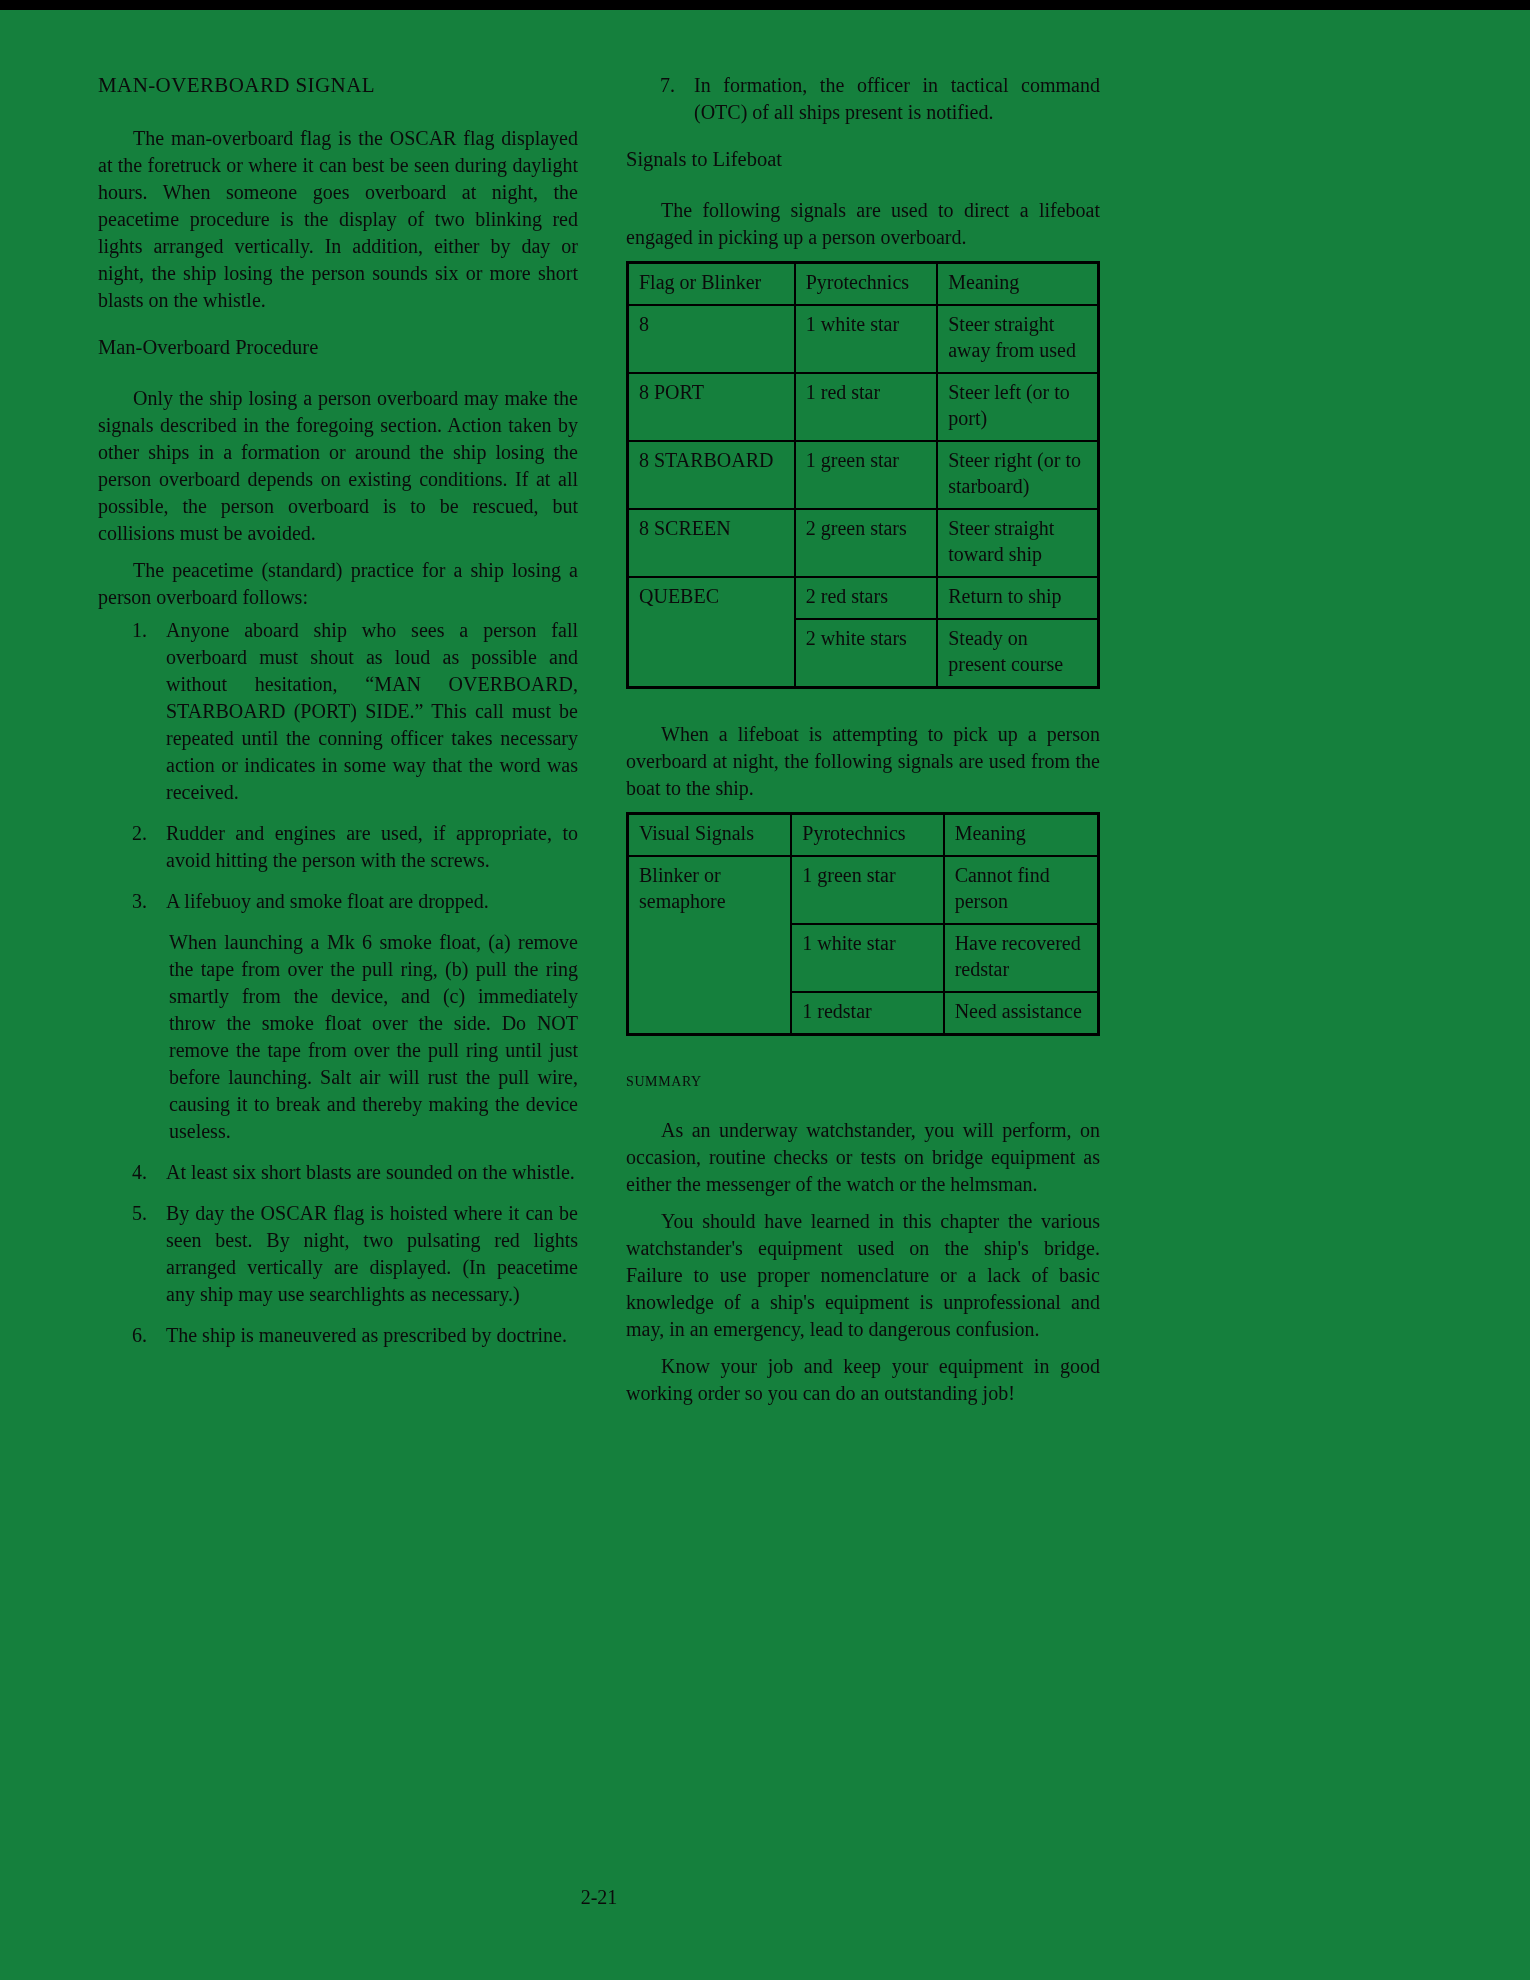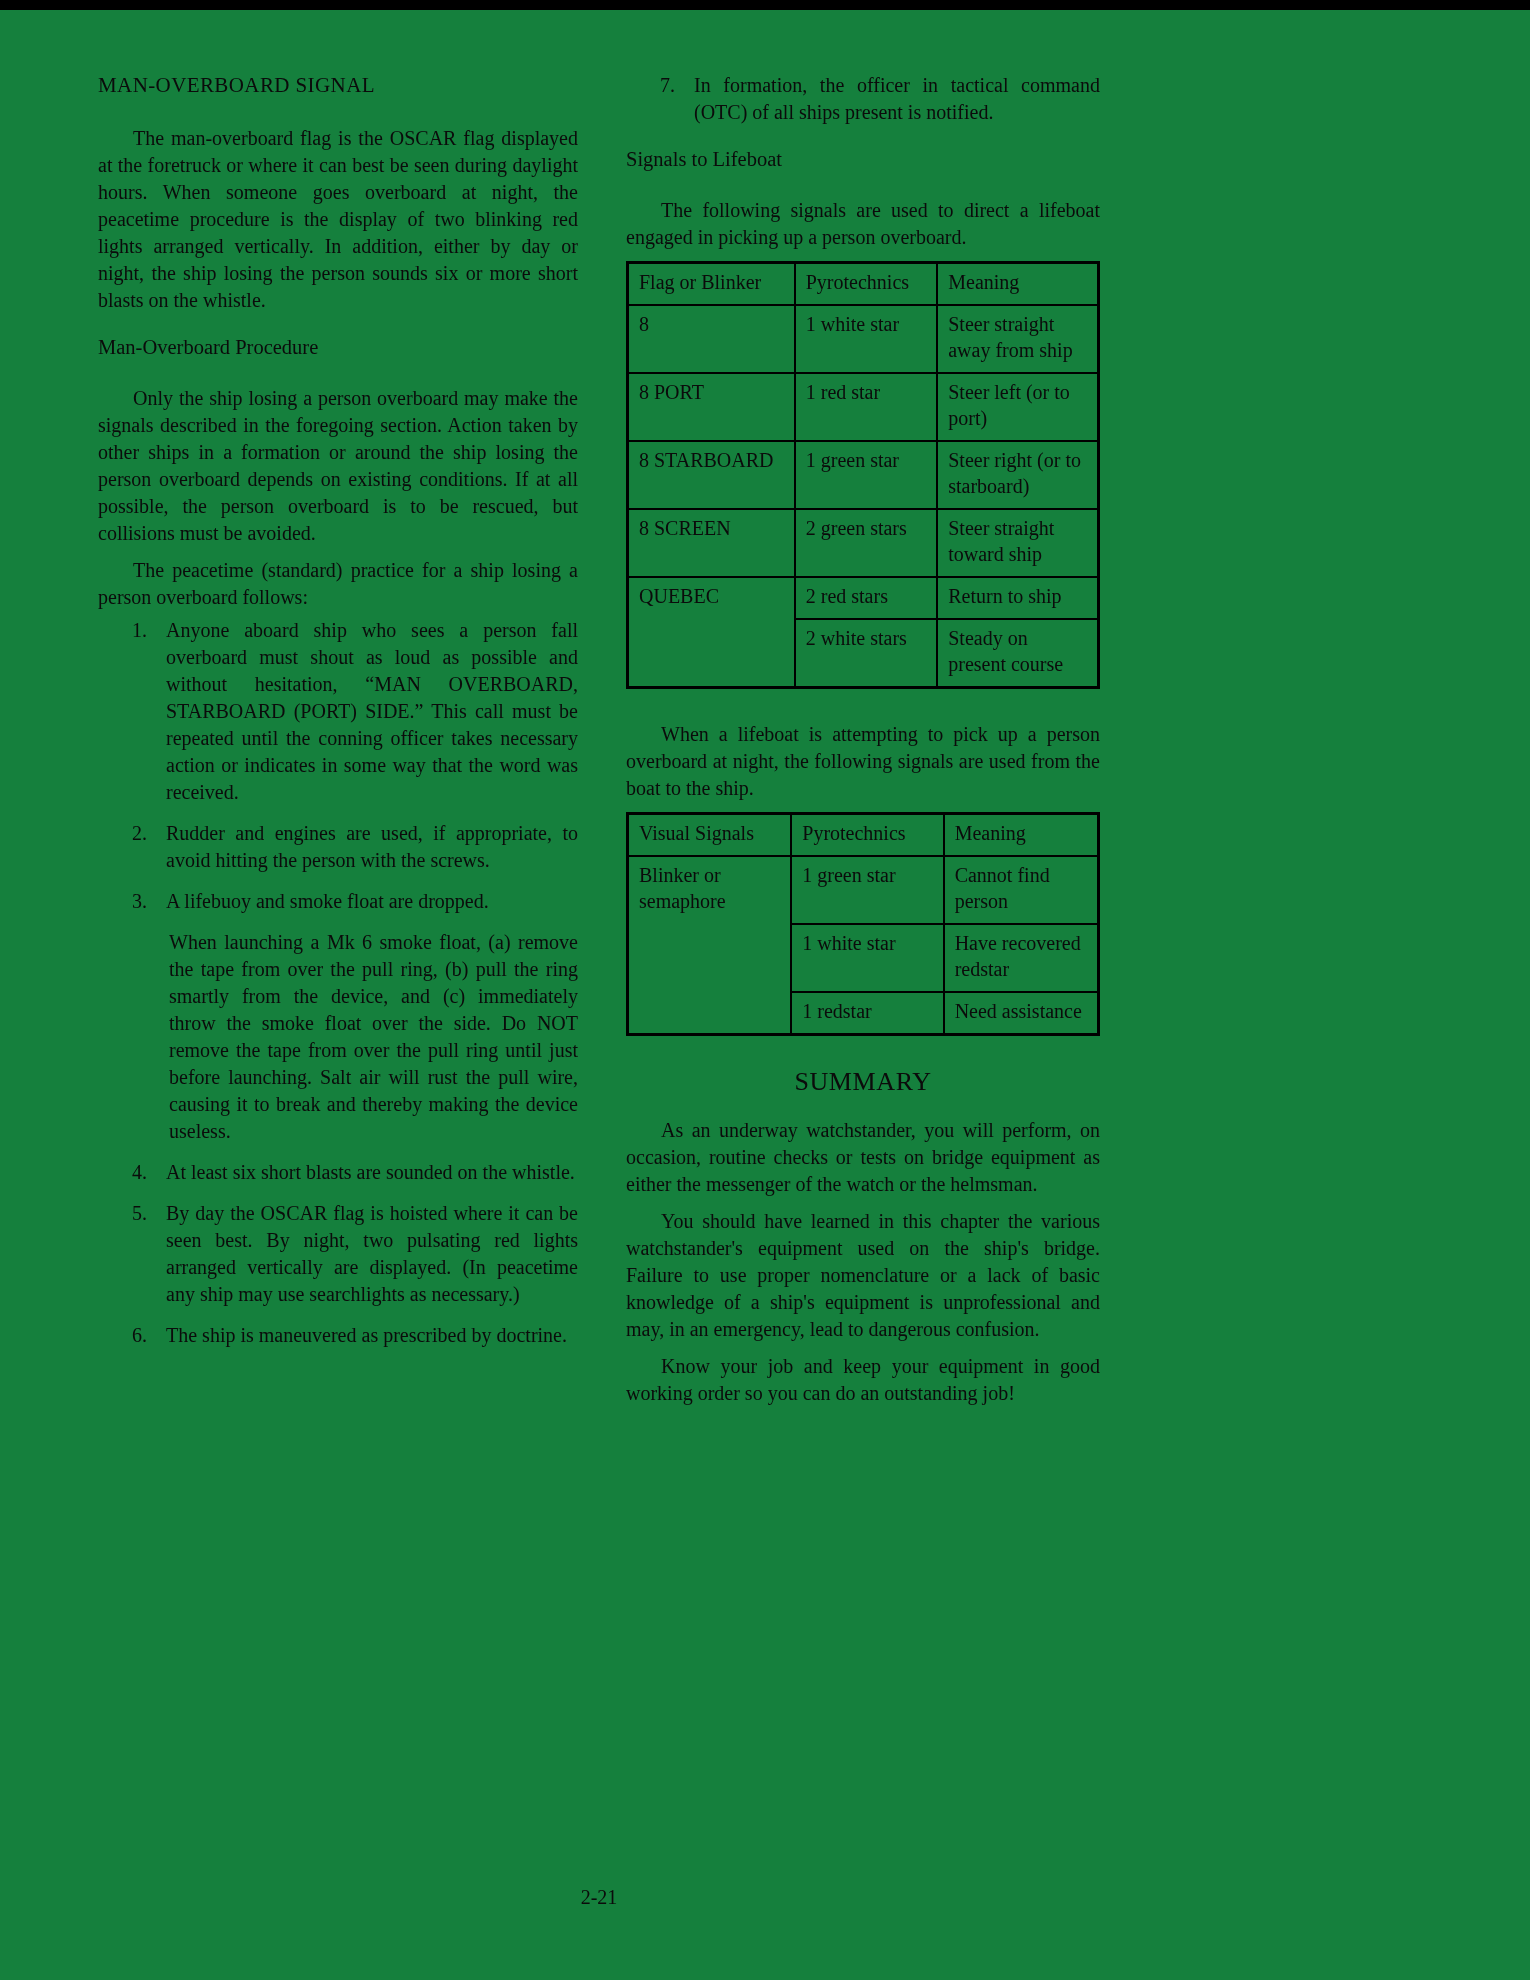--- a/index.html
+++ b/index.html
@@ -81,23 +81,22 @@
     line-height: 26px;
   }
   .t1 .c1 { width: 168px; }
   .t1 .c2 { width: 143px; }
   .t1 .c3 { width: 163px; }
   .t2 .c1 { width: 165px; }
   .t2 .c2 { width: 153px; }
   .t2 .c3 { width: 156px; }
 
   .summary-heading {
-    text-align: center;
-    font-weight: normal;
-    font-size: 26px;
+    font-weight: normal;
+    font-size: 14px;
     letter-spacing: 0.6px;
     margin: 16px 0 22px 0;
   }
 
   .footer {
     position: absolute;
     left: 98px;
     top: 1886px;
     width: 1002px;
     text-align: center;
@@ -175,21 +174,21 @@
           <tr>
             <th class="c1">Flag or Blinker</th>
             <th class="c2">Pyrotechnics</th>
             <th class="c3">Meaning</th>
           </tr>
         </thead>
         <tbody>
           <tr>
             <td class="c1">8</td>
             <td class="c2">1 white star</td>
-            <td class="c3">Steer straight away from ship</td>
+            <td class="c3">Steer straight away from used</td>
           </tr>
           <tr>
             <td class="c1">8 PORT</td>
             <td class="c2">1 red star</td>
             <td class="c3">Steer left (or to port)</td>
           </tr>
           <tr>
             <td class="c1">8 STARBOARD</td>
             <td class="c2">1 green star</td>
             <td class="c3">Steer right (or to starboard)</td>

